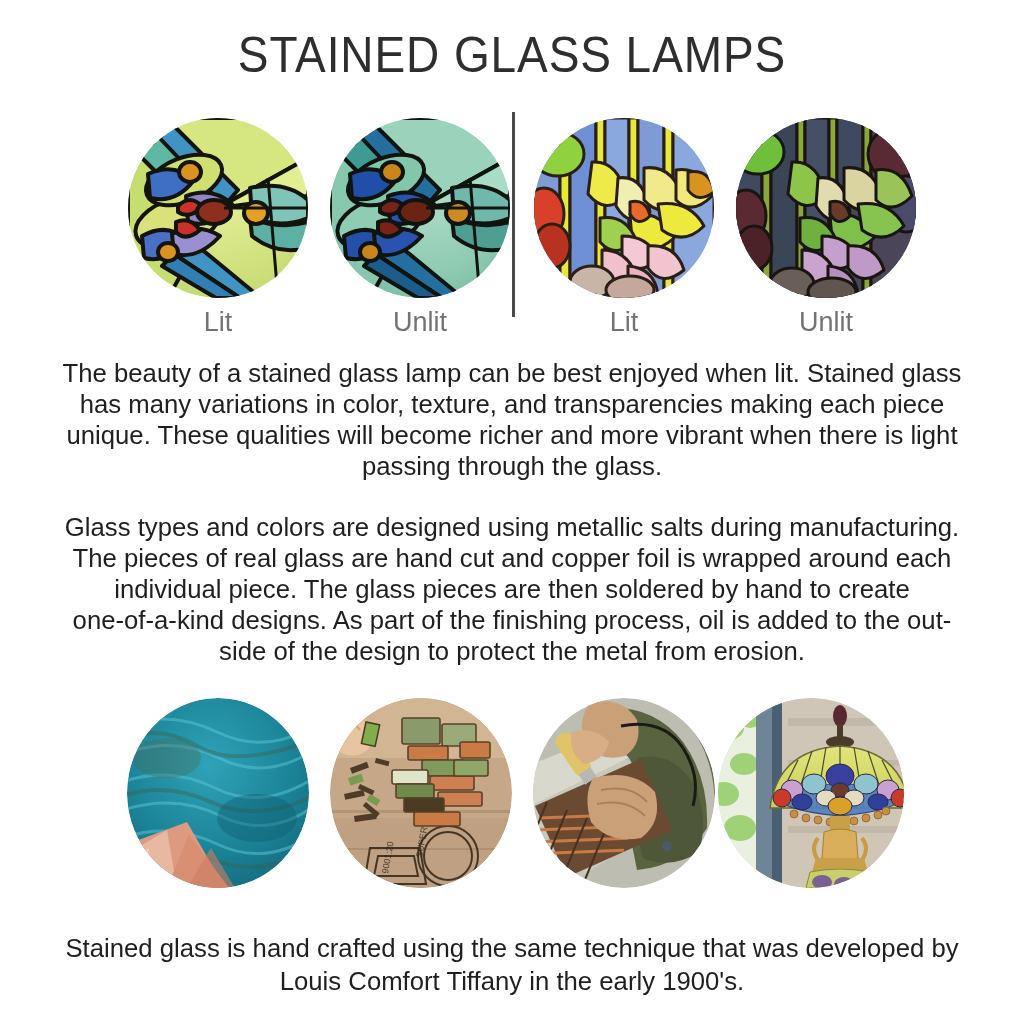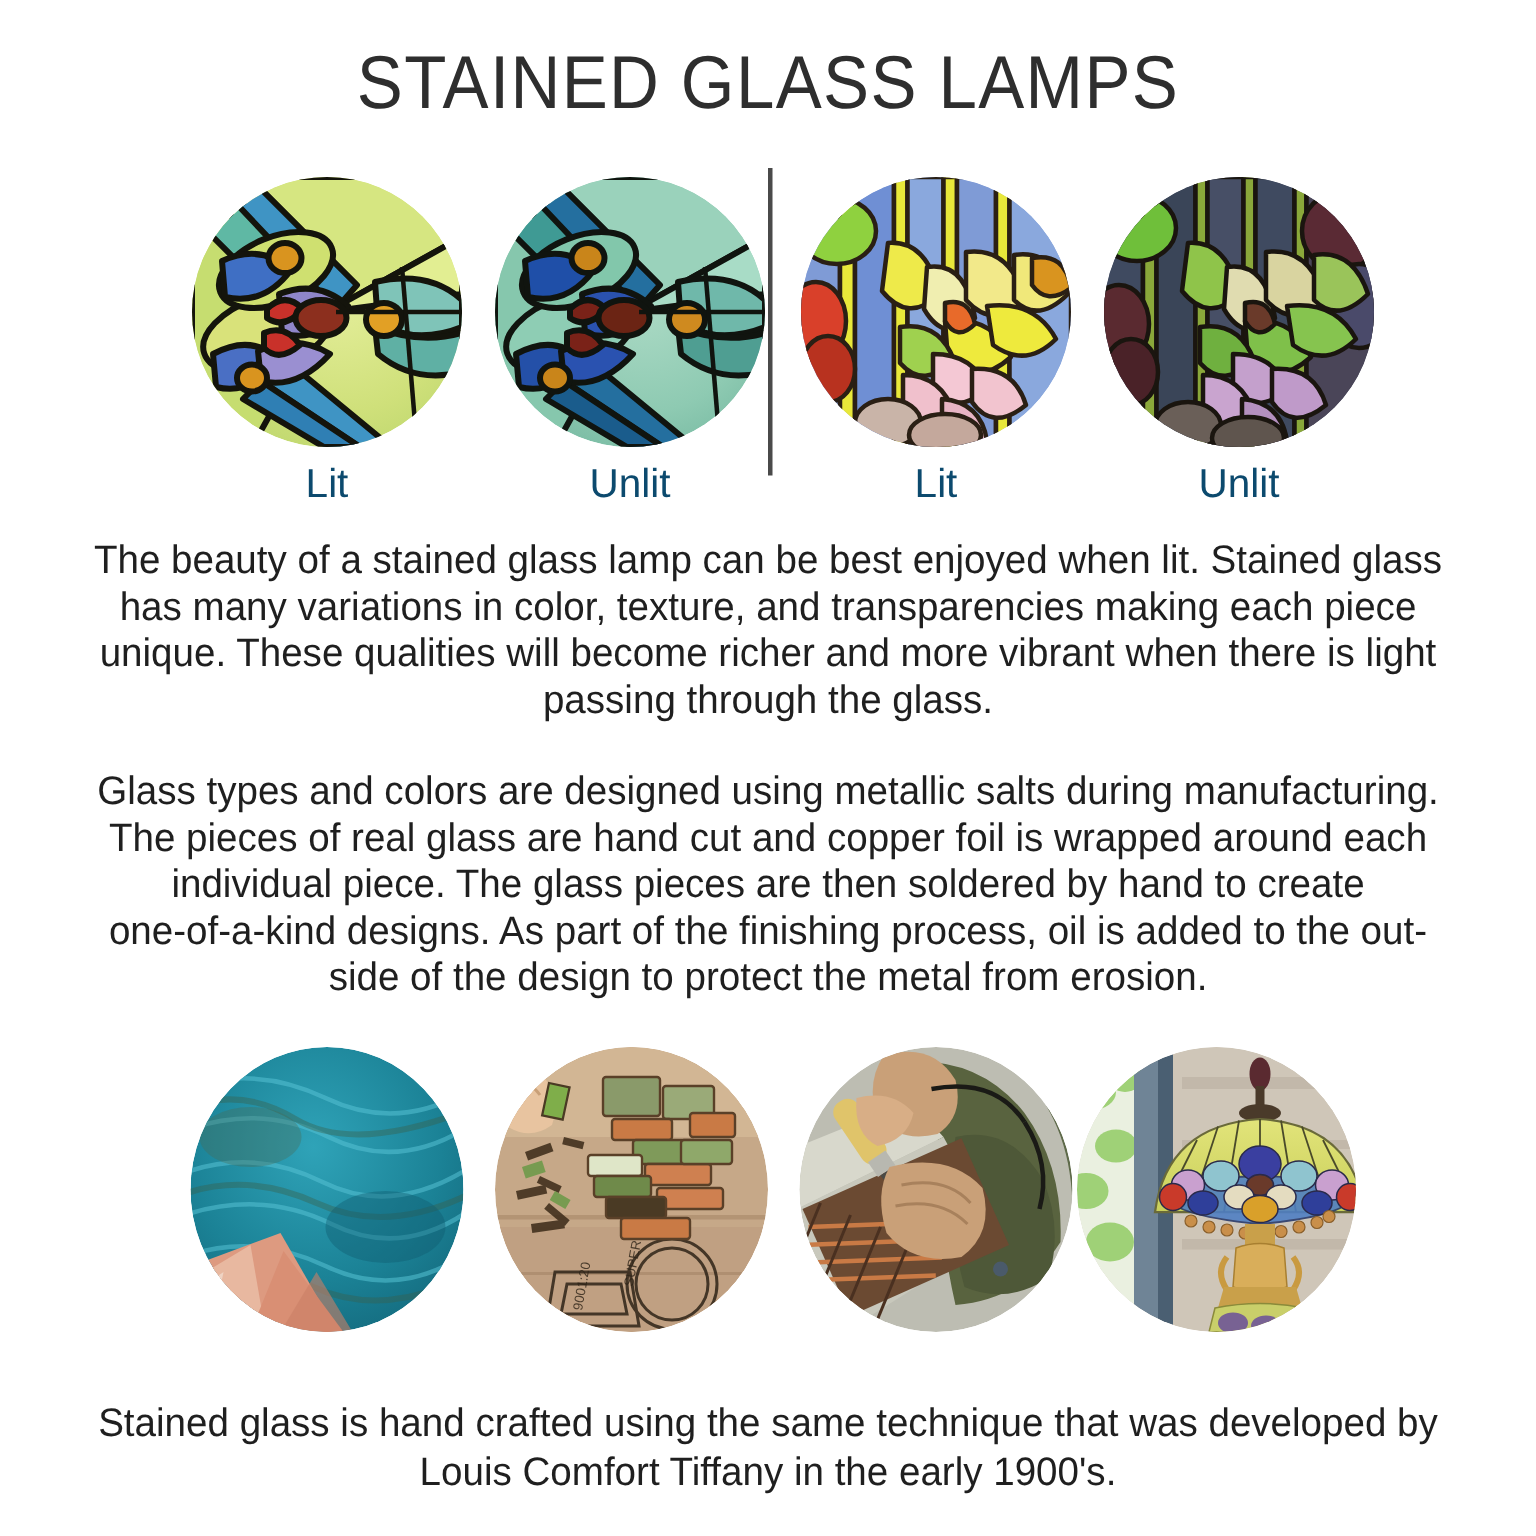--- a/index.html
+++ b/index.html
@@ -37,21 +37,21 @@
   .c3{left:534px;top:6px;}
   .c4{left:736px;top:6px;}
 
   .divider{
     position:absolute;left:512px;top:0px;width:3px;height:205px;
     background:#4a4a4a;
   }
 
   .cap{
     position:absolute;top:195px;width:180px;text-align:center;
-    font-size:27px;color:#0c4a6e;font-weight:400;
+    font-size:27px;color:#737373;font-weight:400;
   }
   .cap1{left:128px;}
   .cap2{left:330px;}
   .cap3{left:534px;}
   .cap4{left:736px;}
 
   
   .para{
     position:absolute;left:34px;width:956px;
     text-align:center;

